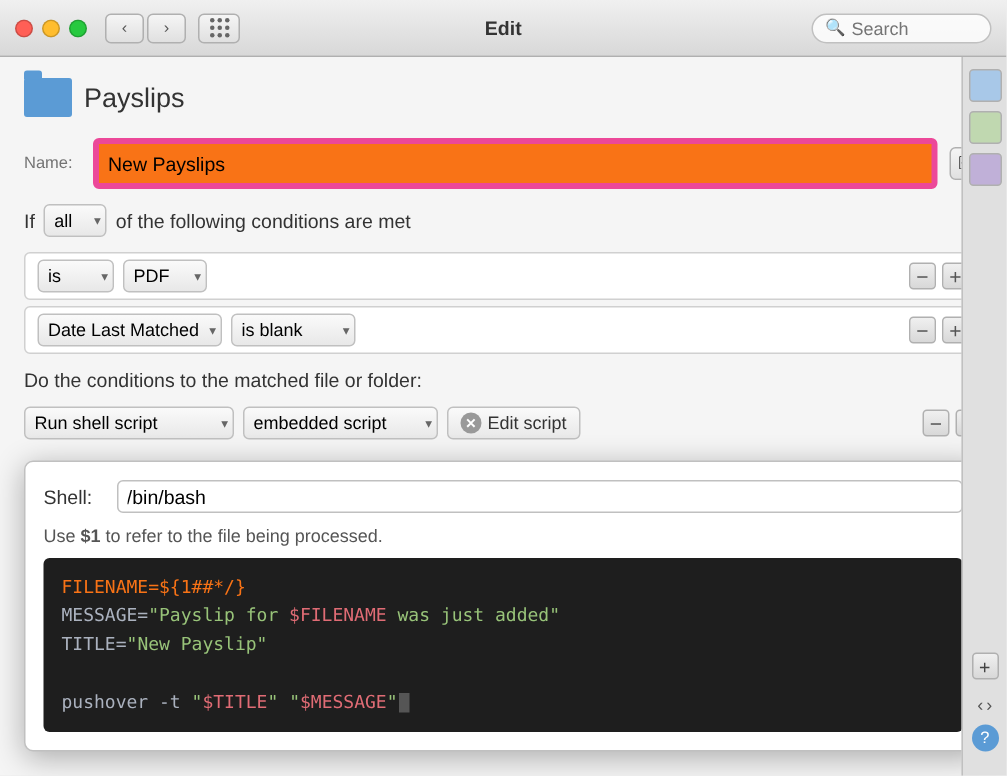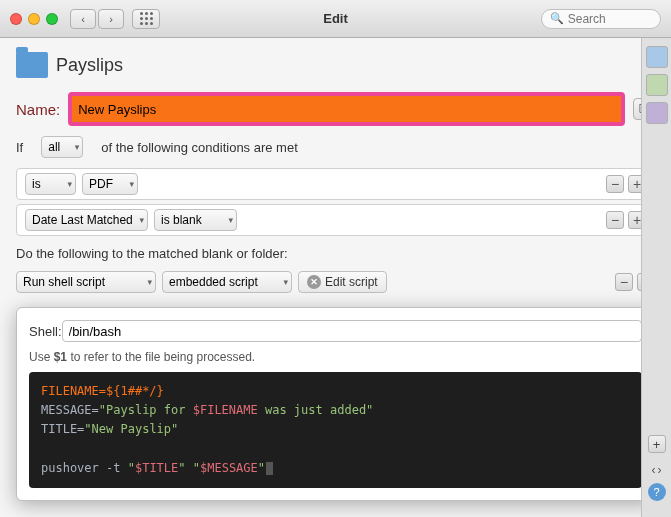--- a/index.html
+++ b/index.html
@@ -134,22 +134,22 @@
       color: #333;
     }
 
     
     .name-row {
       display: flex;
       align-items: center;
       gap: 8px;
     }
     .name-label {
-      font-size: 15px;
-      color: #7f1d1d;
+      font-size: 11px;
+      color: #737373;
       min-width: 38px;
     }
     .name-input {
       flex: 1;
       height: 34px;
       border: 4px solid #ec4899;
       border-radius: 4px;
       padding: 0 6px;
       font-size: 13px;
       background: #f97316;
@@ -167,21 +167,21 @@
       cursor: pointer;
       font-size: 11px;
     }
 
     
     .conditions-label {
       font-size: 13px;
       color: #333;
       display: flex;
       align-items: center;
-      gap: 18px;
+      gap: 6px;
       flex-wrap: wrap;
     }
 
     
     .condition-row {
       display: flex;
       align-items: center;
       gap: 6px;
       padding: 4px 8px;
       background: white;
@@ -275,21 +275,21 @@
       border: 1px solid #c0c0c0;
       border-radius: 6px;
       box-shadow: 0 4px 20px rgba(0,0,0,0.3);
       padding: 12px;
       margin-top: 4px;
       position: relative;
     }
     .shell-row {
       display: flex;
       align-items: center;
-      gap: 0;
+      gap: 16px;
       margin-bottom: 8px;
     }
     .shell-label {
       font-size: 13px;
       color: #333;
     }
     .shell-input {
       flex: 1;
       height: 22px;
       border: 1px solid #c0c0c0;
@@ -545,21 +545,21 @@
           <option>is not blank</option>
         </select>
       </div>
       <div class="plus-minus">
         <div class="pm-btn">−</div>
         <div class="pm-btn">+</div>
       </div>
     </div>
   </div>
 
-  <div class="action-label">Do the following to the matched blank or folder:</div>
+  <div class="action-label">Do the conditions to the matched file or folder:</div>
 
   <div class="action-row">
     <div class="select-wrap2">
       <select class="action-select-wide">
         <option>Run shell script</option>
         <option>Move to folder</option>
         <option>Copy to folder</option>
       </select>
     </div>
     <div class="select-wrap2">

